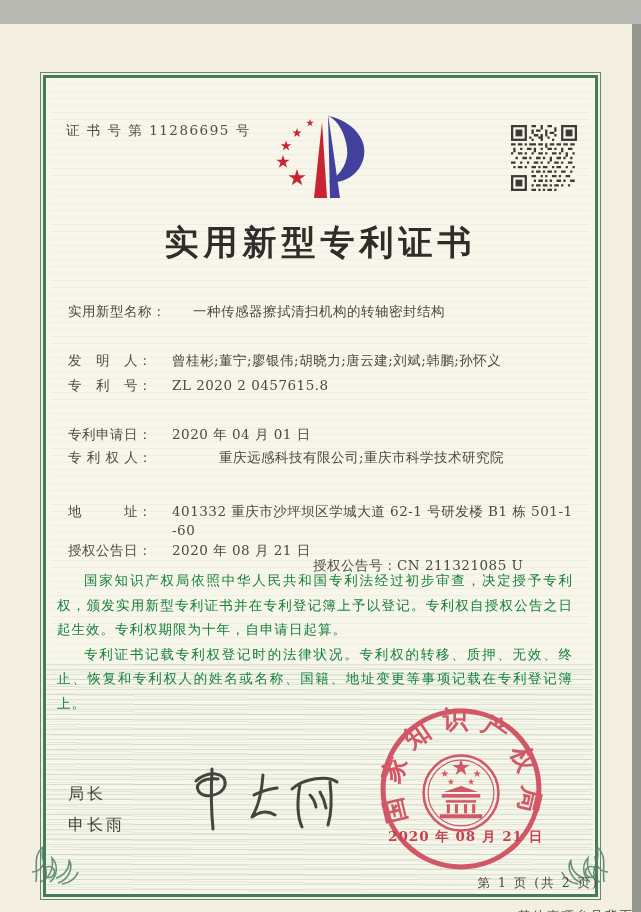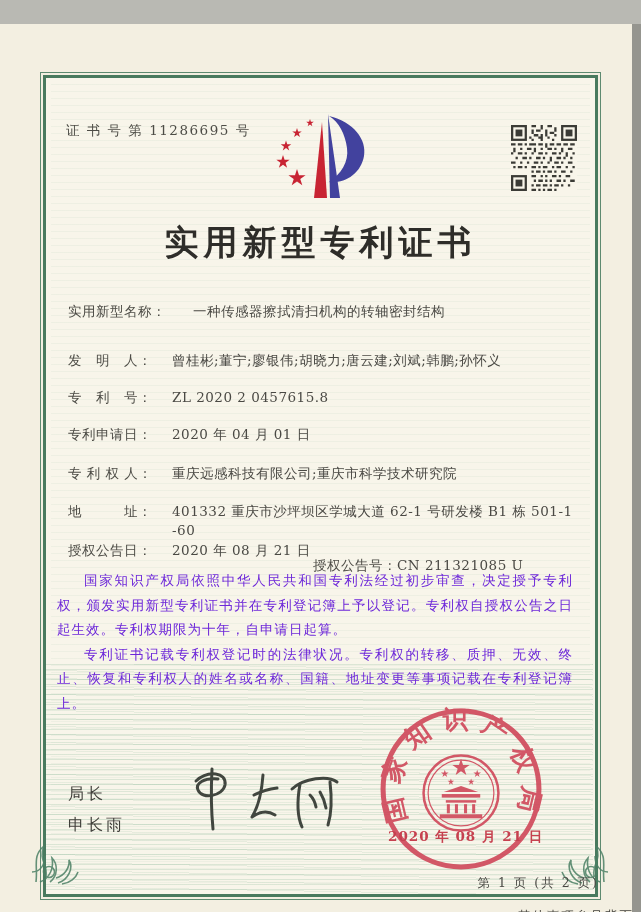--- a/index.html
+++ b/index.html
@@ -22,21 +22,21 @@
   .qr{position:absolute;left:511px;top:101px;}
   .title{position:absolute;left:0;top:196px;width:641px;text-align:center;
          font-size:34px;font-weight:bold;letter-spacing:5px;color:#2e2d29;}
   .row{position:absolute;left:68px;width:520px;display:flex;font-size:13.5px;line-height:19px;}
   .flabel{flex:0 0 104px;white-space:pre;letter-spacing:0.5px;color:#4d4c46;}
   .fvalue{flex:1;white-space:pre-line;letter-spacing:0.5px;color:#4a4944;}
   .grant-pair{position:absolute;left:245px;top:15px;display:flex;}
   .grant-pair .flabel{flex:0 0 auto;}
   .paras{position:absolute;left:57px;top:544px;width:516px;}
   .paras p{margin:0;font-size:13.5px;line-height:24.5px;letter-spacing:1px;
-           text-indent:2em;text-align:justify;color:#6d28d9;}
+           text-indent:2em;text-align:justify;color:#15803d;}
   .officer{position:absolute;left:68px;top:760px;font-size:16px;letter-spacing:3px;color:#3f3e39;}
   .officer div{margin-bottom:10px;}
   .sig{position:absolute;left:182px;top:733px;}
   .seal{position:absolute;left:377px;top:681px;}
   .seal-date{position:absolute;left:388px;top:804px;font-size:13.5px;letter-spacing:1px;
              color:#c6414f;font-weight:bold;}
   .footer-page{position:absolute;left:40px;top:851px;width:559px;text-align:right;
                font-size:12.5px;letter-spacing:2px;color:#4a4944;}
   .back-note{position:absolute;left:0;top:884px;width:634px;text-align:right;
              font-size:12.5px;letter-spacing:2px;color:#45443e;}
@@ -118,29 +118,29 @@
   <div class="title">实用新型专利证书</div>
 
   <div class="row" style="top:278px;gap:21px;">
     <span class="flabel">实用新型名称：</span>
     <div class="fvalue">一种传感器擦拭清扫机构的转轴密封结构</div>
   </div>
   <div class="row" style="top:327px;">
     <span class="flabel">发　明　人：</span>
     <div class="fvalue">曾桂彬;董宁;廖银伟;胡晓力;唐云建;刘斌;韩鹏;孙怀义</div>
   </div>
-  <div class="row" style="top:364px;">
+  <div class="row" style="top:352px;">
     <span class="flabel">专　利　号：</span>
     <div class="fvalue">ZL 2020 2 0457615.8</div>
   </div>
   <div class="row" style="top:401px;">
     <span class="flabel">专利申请日：</span>
     <div class="fvalue">2020 年 04 月 01 日</div>
   </div>
-  <div class="row" style="top:440px;">
+  <div class="row" style="top:424px;gap:47px;">
     <span class="flabel">专 利 权 人：</span>
     <div class="fvalue">重庆远感科技有限公司;重庆市科学技术研究院</div>
   </div>
   <div class="row" style="top:478px;">
     <span class="flabel">地　　　址：</span>
     <div class="fvalue">401332 重庆市沙坪坝区学城大道 62-1 号研发楼 B1 栋 501-1
 -60</div>
   </div>
   <div class="row" style="top:517px;">
     <span class="flabel">授权公告日：</span>

